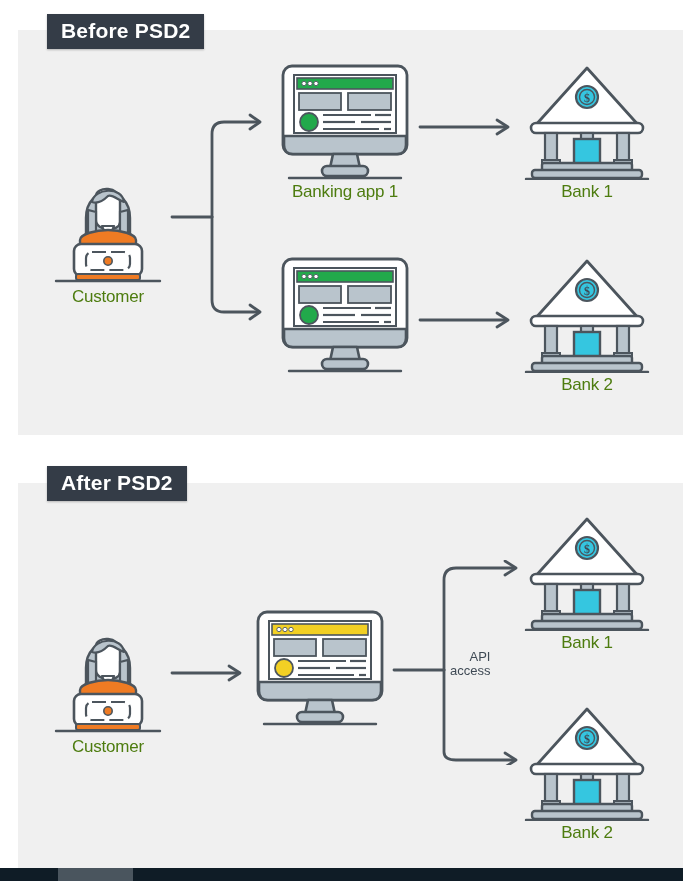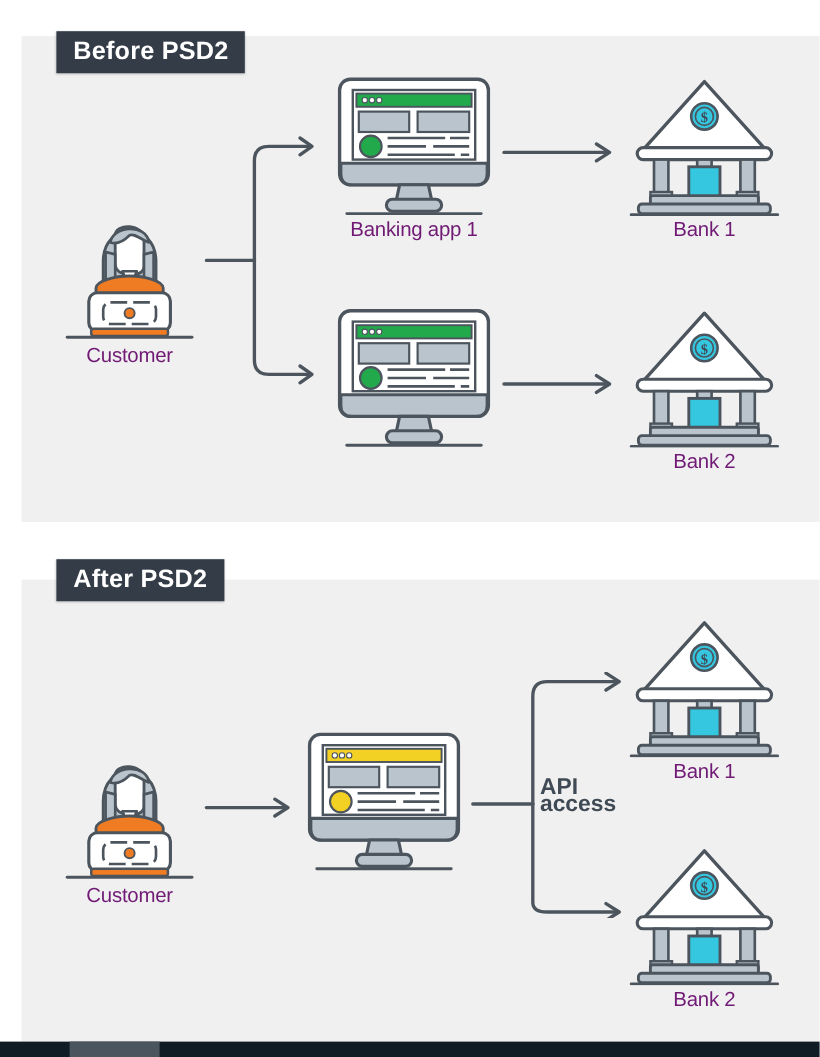--- a/index.html
+++ b/index.html
@@ -39,52 +39,52 @@
     color: #ffffff;
     font-size: 21px;
     font-weight: bold;
     letter-spacing: 0.2px;
     padding: 6px 14px 8px 14px;
     line-height: 1;
     white-space: nowrap;
     box-shadow: 0 1px 2px rgba(0,0,0,0.25);
     font-family: "Liberation Sans", "DejaVu Sans", sans-serif;
   }
-  #badge-before { left: 47px; top: 14px; margin-top: 12px; }
+  #badge-before { left: 47px; top: 14px; }
   #badge-after  { left: 47px; top: 466px; }
 
   .node {
     position: absolute;
     text-align: center;
   }
   .node-label {
     font-size: 17px;
-    color: #701a75;
+    color: #4d7c0f;
     font-weight: normal;
     margin-top: 2px;
     white-space: nowrap;
     letter-spacing: -0.2px;
   }
   .node-art {
     display: block;
     margin: 0 auto;
   }
 
   .connector {
     position: absolute;
   }
 
   .api-label {
     position: absolute;
-    font-size: 19px;
+    font-size: 13px;
     line-height: 14px;
     color: #3f4a55;
-    text-align: left;
+    text-align: right;
     white-space: pre;
-    font-weight: bold;
+    font-weight: normal;
   }
 
   #bottom-bar {
     position: absolute;
     left: 0;
     top: 868px;
     width: 683px;
     height: 13px;
     background: #0f1c26;
   }

